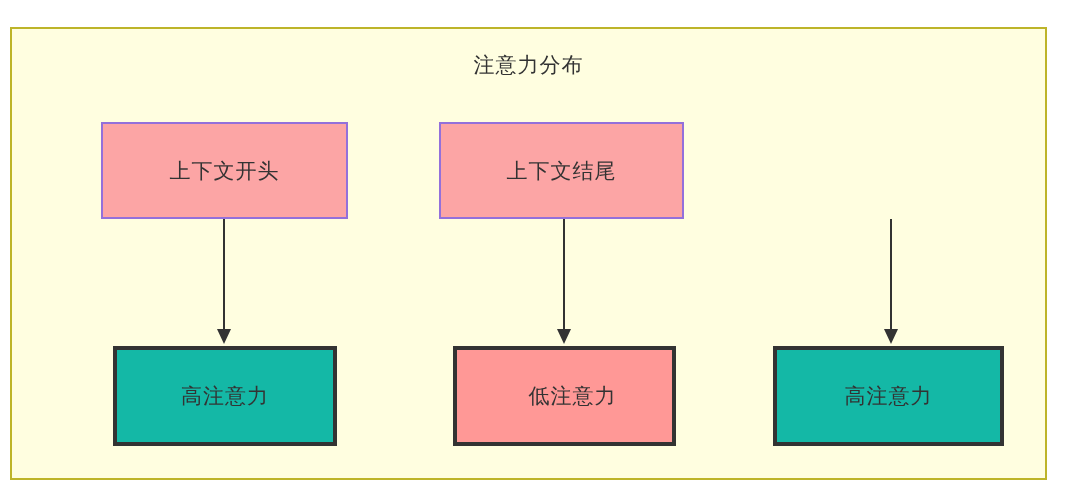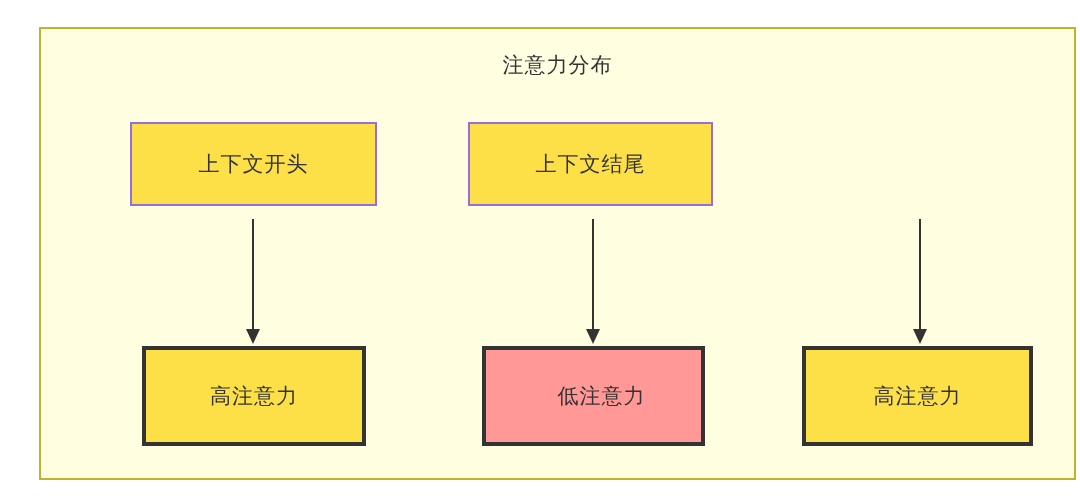--- a/index.html
+++ b/index.html
@@ -14,43 +14,43 @@
     overflow: hidden;
   }
   #canvas {
     position: relative;
     width: 1080px;
     height: 496px;
     background: #ffffff;
   }
   #diagram-container {
     position: absolute;
-    left: 39px;
+    left: 10px;
     top: 27px;
     width: 1037px;
     height: 453px;
     background: #fffee0;
     border: 2px solid #bdb429;
     box-sizing: border-box;
   }
   #diagram-title {
     position: absolute;
     left: 0;
     top: 22px;
     width: 100%;
     text-align: center;
     font-size: 21px;
     color: #333333;
     letter-spacing: 1px;
   }
   .ctx-box {
     position: absolute;
     top: 93px;
-    height: 84px;
-    background: #fde047;
+    height: 97px;
+    background: #fca5a5;
     border: 2px solid #9370db;
     box-sizing: border-box;
     display: flex;
     align-items: center;
     justify-content: center;
   }
   .ctx-box .box-label {
     font-size: 21px;
     color: #333333;
     letter-spacing: 1px;
@@ -67,21 +67,21 @@
     box-sizing: border-box;
     display: flex;
     align-items: center;
     justify-content: center;
   }
   .attn-box .box-label {
     font-size: 21px;
     color: #333333;
     letter-spacing: 1px;
   }
-  .attn-high { background: #fde047; }
+  .attn-high { background: #14b8a6; }
   .attn-low  { background: #ff9896; padding-left: 16px; }
   #attn-start  { left: 101px; width: 224px; }
   #attn-middle { left: 441px; width: 223px; }
   #attn-end    { left: 761px; width: 231px; }
 
   .arrow {
     position: absolute;
     top: 190px;
     width: 14px;
     height: 127px;

